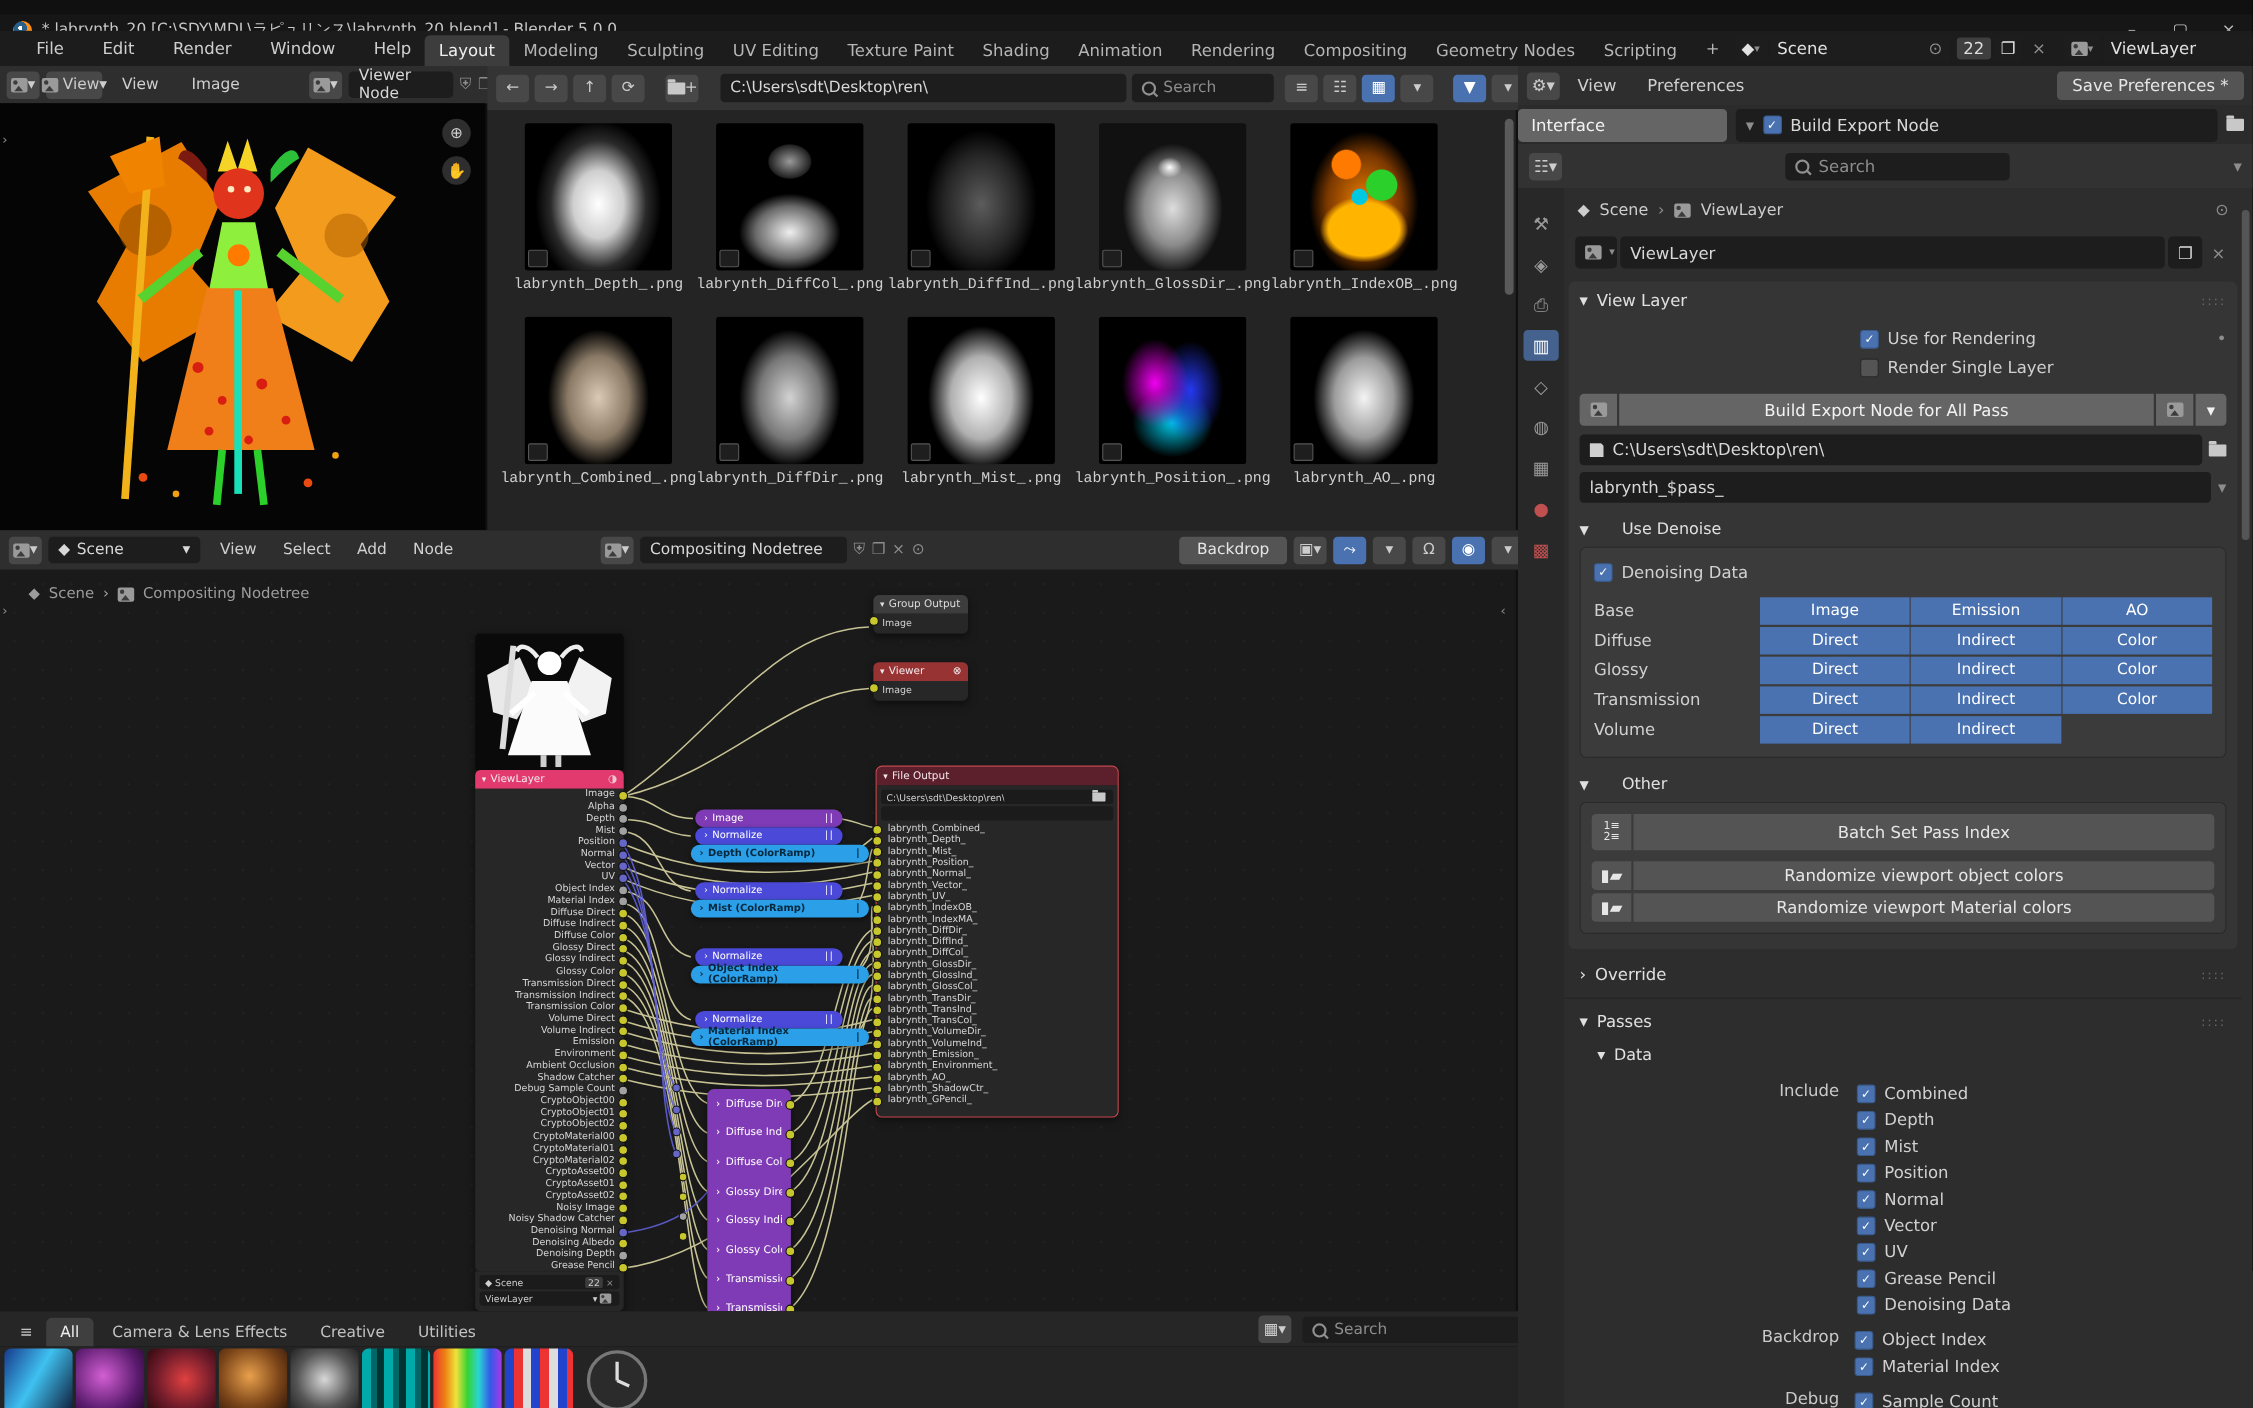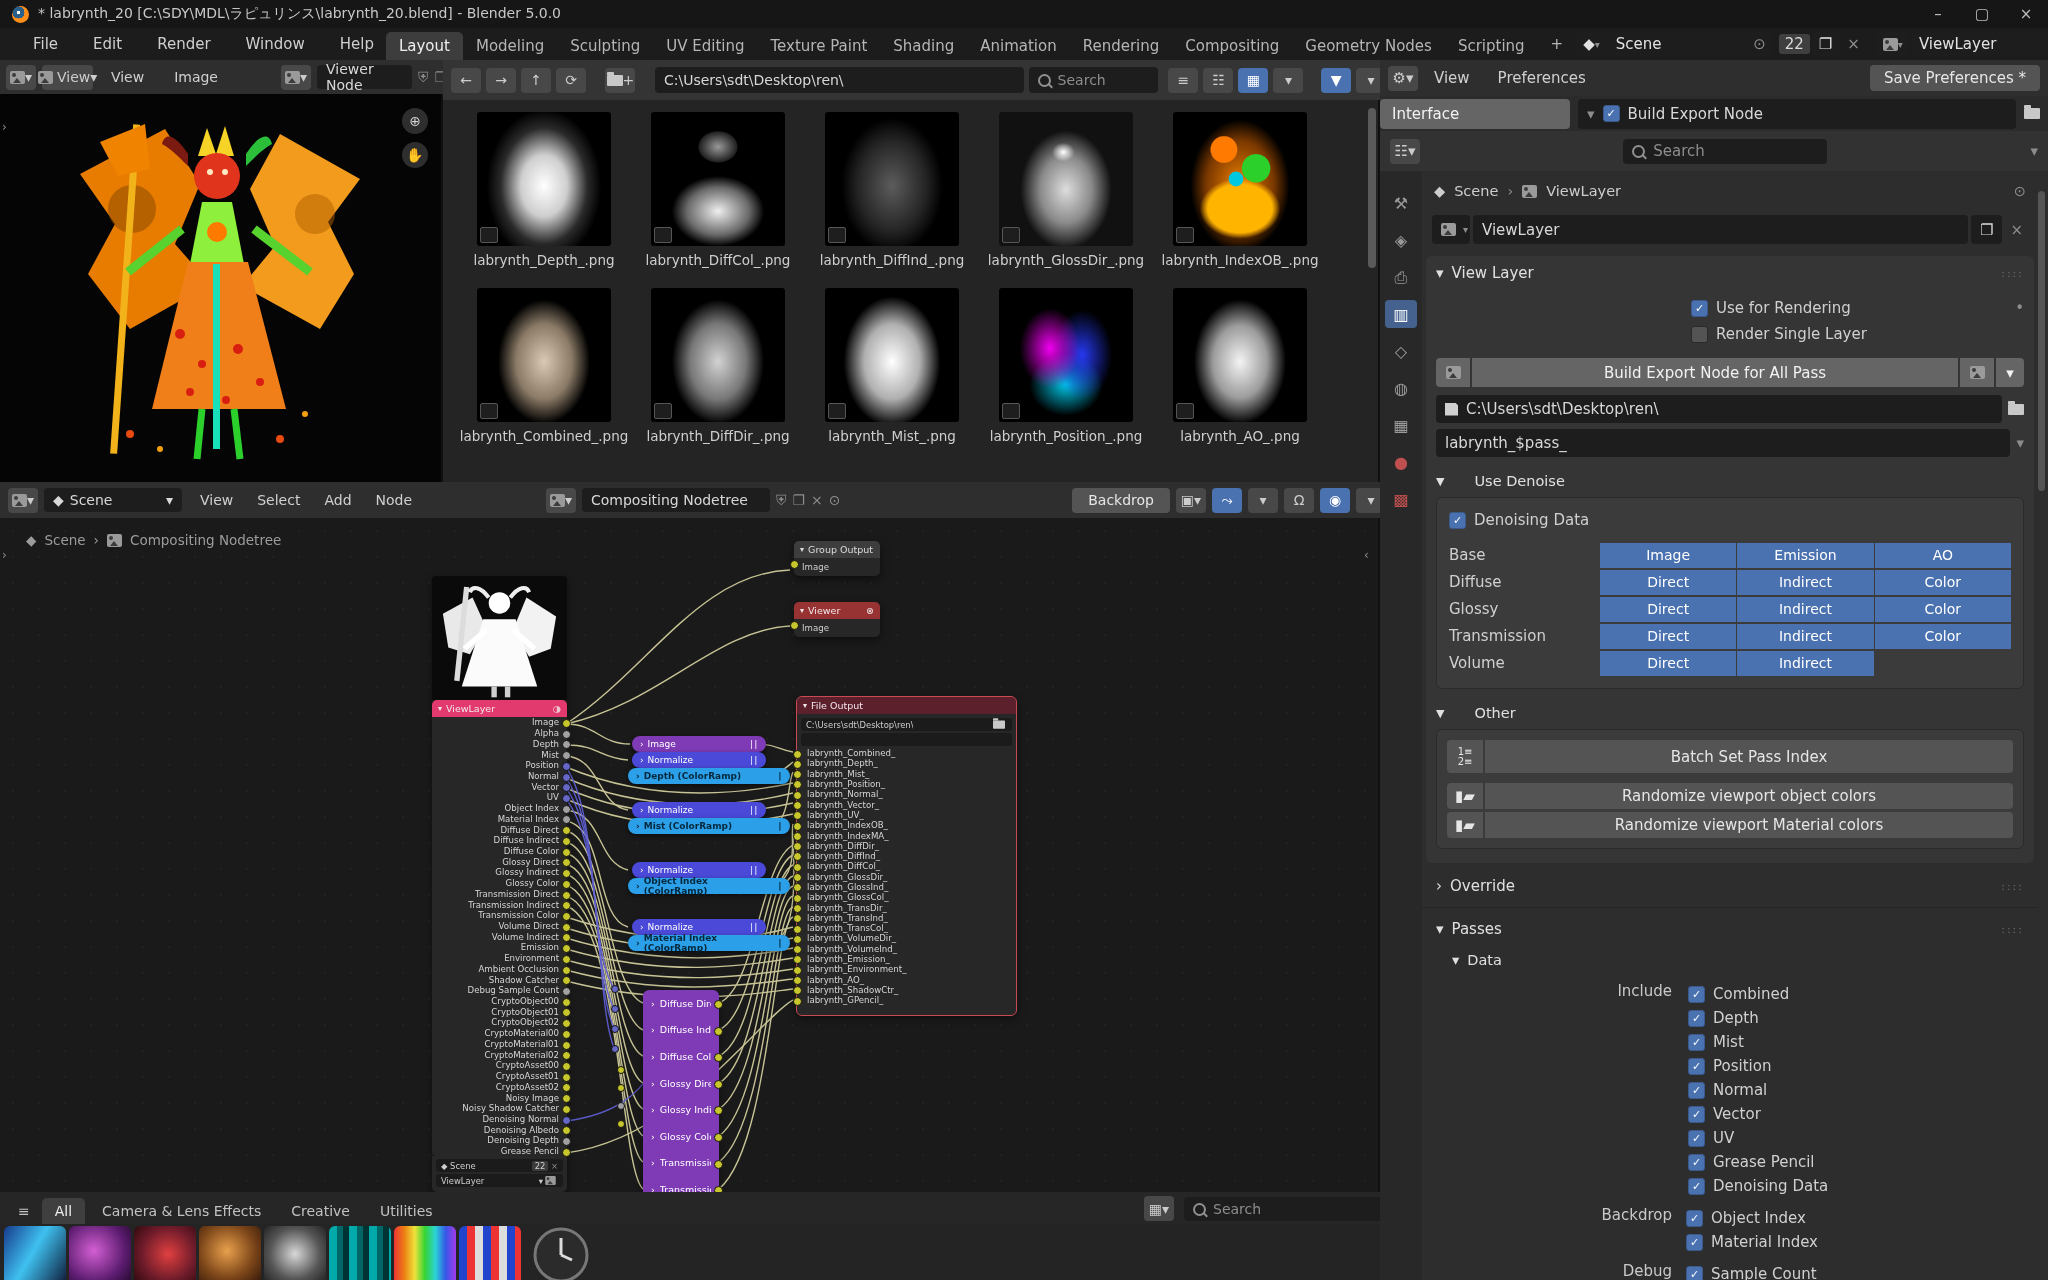--- a/index.html
+++ b/index.html
@@ -2,21 +2,21 @@
 <html><head>
 <meta charset="utf-8">
 <style>
   html,body{margin:0;padding:0;background:#000;}
   #root{position:relative;width:2048px;height:1280px;background:#101010;overflow:hidden;
         font-family:"DejaVu Sans",sans-serif;color:#d0d0d0;font-size:15px;
         -webkit-font-smoothing:antialiased;}
   .abs{position:absolute;}
   .row{display:flex;align-items:center;}
   
-  #titlebar{left:0;top:0;width:2048px;height:28px;background:#161616;display:flex;align-items:center;color:#c8c8c8;font-size:14px;}
+  #titlebar{left:0;top:13px;width:2048px;height:28px;background:#161616;display:flex;align-items:center;color:#c8c8c8;font-size:14px;}
   #menubar{left:0;top:28px;width:2048px;height:32px;background:#1c1c1c;display:flex;align-items:center;font-size:15px;color:#cfcfcf;}
   .menu-item{padding:4px 12px;border-radius:4px;}
   .ws{padding:5px 13px;border-radius:5px 5px 0 0;color:#b5b5b5;white-space:nowrap;}
   .ws[data-active="1"]{background:#3d3d3d;color:#eee;}
   .winbtn{width:44px;text-align:center;color:#bbb;font-size:15px;}
   .blender-logo{width:17px;height:17px;border-radius:50%;background:radial-gradient(circle at 38% 38%,#fff 0 12%,#2a5f8a 13% 40%,#ff8d1a 41%);margin:0 9px 0 12px;}
   .idfield{background:#1d1d1d;border-radius:4px;height:24px;display:flex;align-items:center;padding:0 7px;color:#e2e2e2;}
   .badge{background:#3f3f3f;border-radius:3px;padding:1px 6px;margin-left:4px;color:#ddd;}
   .field{background:#1d1d1d;border-radius:4px;height:28px;display:flex;align-items:center;padding:0 9px;color:#d8d8d8;}
   .btn{background:#545454;border-radius:4px;display:flex;align-items:center;justify-content:center;color:#e6e6e6;}
@@ -36,21 +36,21 @@
   .dim{color:#8d8d8d;}
   
   #imged-hdr{left:0;top:60px;width:441px;height:34px;display:flex;align-items:center;gap:6px;padding:0 6px;background:#2e2e2e;font-size:14px;}
   #imged-canvas{left:0;top:94px;width:441px;height:388px;background:#050505;}
   .ov-btn{position:absolute;width:26px;height:26px;border-radius:50%;background:rgba(60,60,60,.75);color:#cfcfcf;display:flex;align-items:center;justify-content:center;font-size:14px;}
   
   #fb-hdr{left:443px;top:60px;width:935px;height:40px;background:#343434;display:flex;align-items:center;gap:5px;padding:0 8px;font-size:14px;}
   .tool-btn{background:#484848;border-radius:4px;height:25px;min-width:30px;display:flex;align-items:center;justify-content:center;color:#ccc;}
   #fb-body{left:443px;top:100px;width:935px;height:382px;background:#242424;overflow:hidden;}
   #file-grid{position:absolute;left:14px;top:12px;display:grid;grid-template-columns:repeat(5,174px);grid-auto-rows:176px;}
-  .fcell{display:flex;flex-direction:column;align-items:center;}
+  .fcell{display:flex;flex-direction:column;align-items:center;font-family:Liberation Mono, monospace;}
   .fthumb{width:134px;height:134px;background:#000;border-radius:3px;position:relative;}
   .fthumb::after{content:"";position:absolute;left:3px;bottom:3px;width:16px;height:14px;background:#1e1e1e;border:1px solid #555;border-radius:2px;}
   .flabel{margin-top:6px;font-size:13.5px;color:#cfcfcf;white-space:nowrap;}
   .fthumb[data-variant="depth"]{background:#000 radial-gradient(ellipse 45% 60% at 50% 55%,#fff 0%,#cfcfcf 38%,#2a2a2a 72%,#000 95%);}
   .fthumb[data-variant="diffcol"]{background:#000;background-image:radial-gradient(ellipse 20% 16% at 50% 26%,#999 0,#222 70%,transparent 75%),radial-gradient(ellipse 42% 32% at 50% 74%,#efefef 0,#6a6a6a 55%,#000 82%);}
   .fthumb[data-variant="diffind"]{background:#000 radial-gradient(ellipse 42% 56% at 50% 55%,#5c5c5c 0,#252525 60%,#000 90%);}
   .fthumb[data-variant="glossdir"]{background:#000;background-image:radial-gradient(ellipse 12% 10% at 48% 30%,#fff,transparent 70%),radial-gradient(ellipse 40% 52% at 50% 58%,#ddd 0,#8a8a8a 48%,#111 85%);}
   .fthumb[data-variant="indexob"]{background:#000;background-image:radial-gradient(circle at 38% 28%,#ff7a00 0 10%,transparent 11%),radial-gradient(circle at 62% 42%,#2bd02b 0 12%,transparent 13%),radial-gradient(circle at 47% 50%,#00c8e0 0 7%,transparent 8%),radial-gradient(ellipse 40% 30% at 50% 72%,#ffb400 0 60%,transparent 75%),radial-gradient(ellipse 42% 56% at 50% 55%,#f08000 0,#7a3800 60%,#000 88%);}
   .fthumb[data-variant="combined"]{background:#000 radial-gradient(ellipse 40% 54% at 50% 55%,#d9c9b5 0,#8a7a66 52%,#000 86%);}
   .fthumb[data-variant="diffdir"]{background:#000 radial-gradient(ellipse 40% 54% at 50% 55%,#d2d2d2 0,#787878 52%,#000 86%);}

